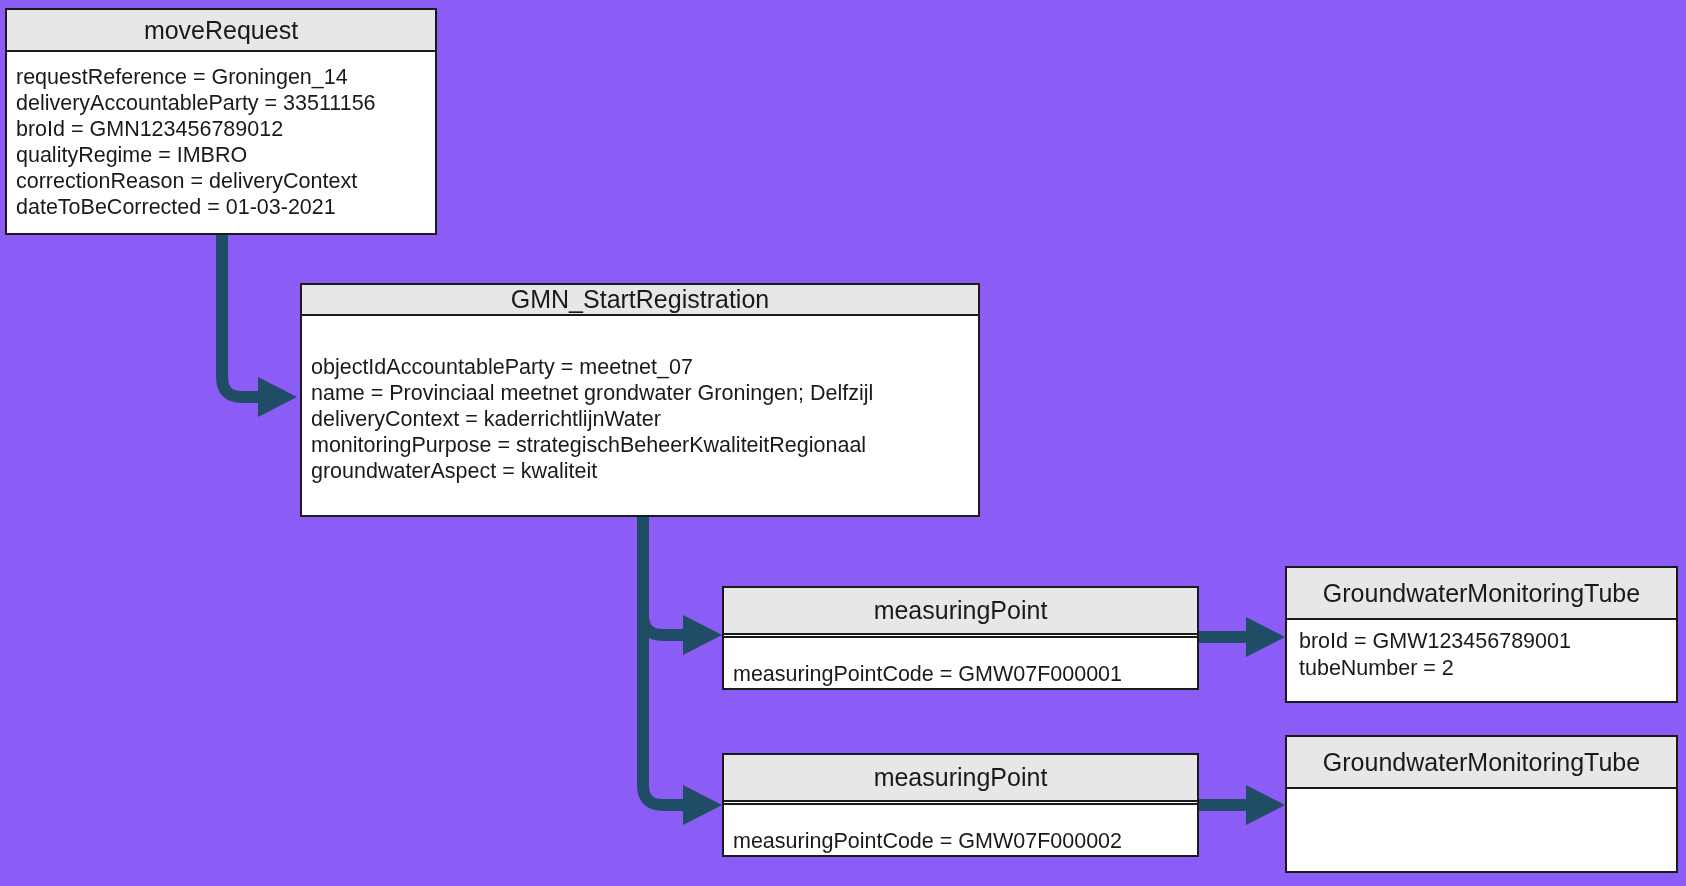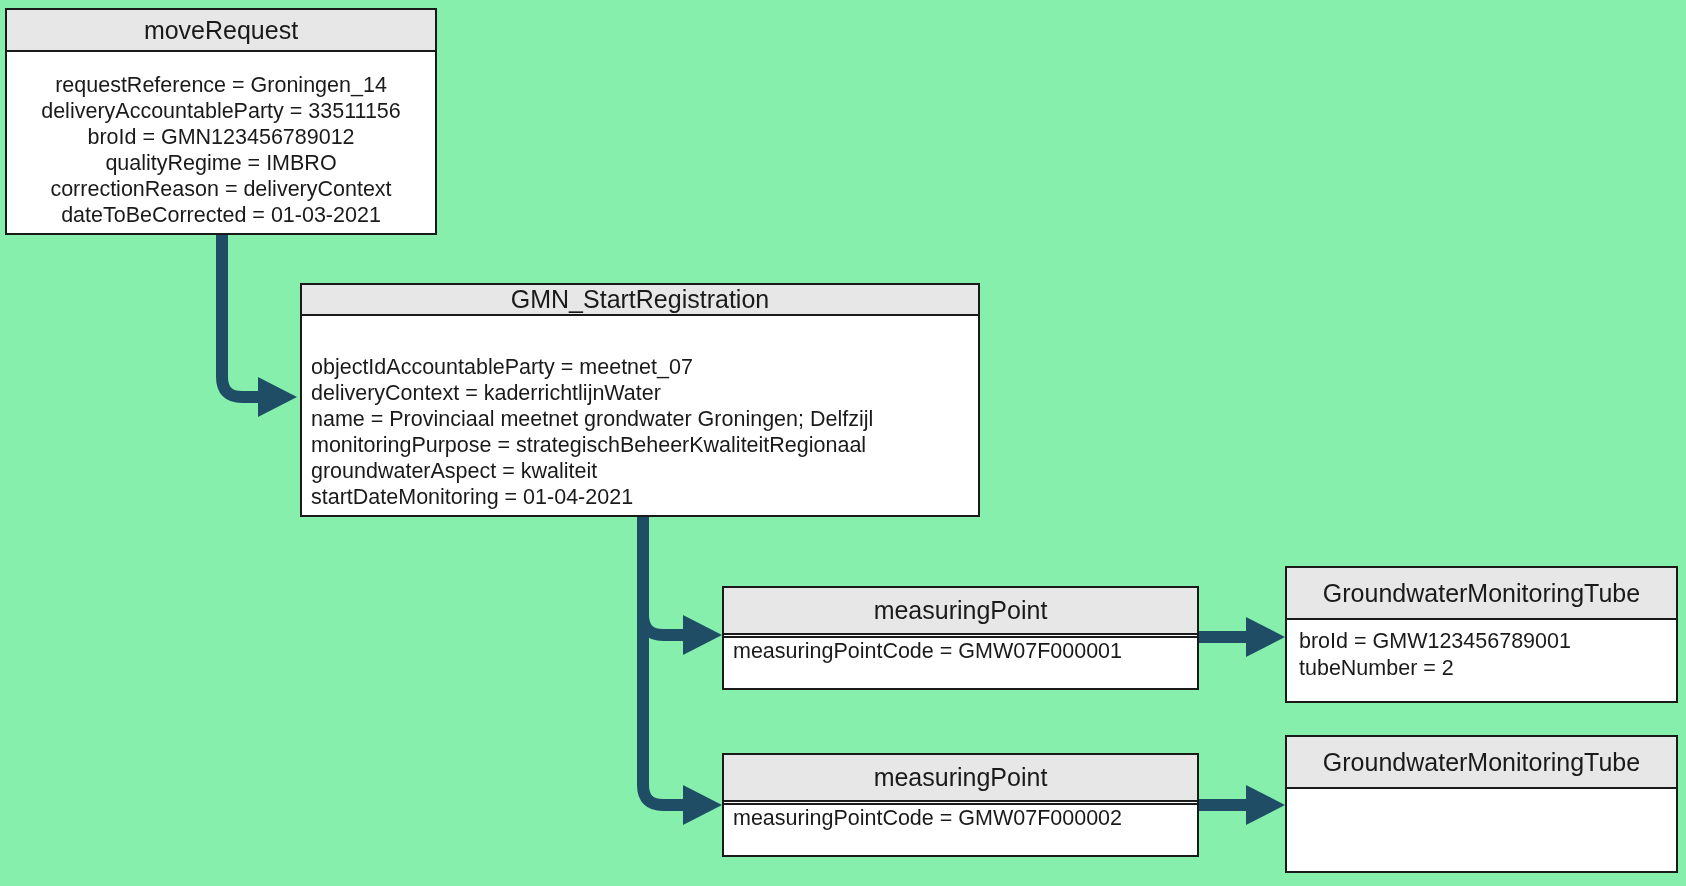--- a/index.html
+++ b/index.html
@@ -1,21 +1,21 @@
 <!DOCTYPE html>
 <html><head>
 <meta charset="utf-8">
 <title>Diagram</title>
 <style>
   html, body { margin: 0; padding: 0; background: #ffffff; }
   #canvas {
     position: relative;
     width: 1686px;
     height: 886px;
-    background: #86efac;
+    background: #8b5cf6;
     font-family: "Liberation Sans", "DejaVu Sans", sans-serif;
     color: #1a1a1a;
     overflow: hidden;
   }
   #connectors {
     position: absolute;
     left: 0; top: 0;
     width: 1686px; height: 886px;
     pointer-events: none;
   }
@@ -41,23 +41,23 @@
     font-size: 21.5px;
     line-height: 26px;
     white-space: nowrap;
     overflow: hidden;
   }
   .uml-box.double-divider .uml-body {
     border-top: 2px solid #1a1a1a;
     margin-top: 1px;
   }
   .attr { white-space: nowrap; }
-  .body-move    { padding: 20px 9px; text-align: center; }
+  .body-move    { padding: 12px 9px; }
   .body-gmn     { padding: 13px 9px; margin-top: 25px; }
-  .body-mp      { height: 51px; display: flex; align-items: flex-start; padding: 0 9px; }
+  .body-mp      { height: 51px; display: flex; align-items: flex-end; padding: 0 9px; }
   .body-tube    { padding: 8px 12px; line-height: 27px; }
 </style>
 </head>
 <body>
 
 <div id="canvas">
 
   <svg id="connectors" viewBox="0 0 1686 886" xmlns="http://www.w3.org/2000/svg">
     <g fill="none" stroke="#1f4d66" stroke-width="12">
       <path d="M 222 235 L 222 377 Q 222 397 242 397 L 260 397" stroke="#1f4d66"></path>
@@ -84,25 +84,24 @@
       <div class="attr">qualityRegime = IMBRO</div>
       <div class="attr">correctionReason = deliveryContext</div>
       <div class="attr">dateToBeCorrected = 01-03-2021</div>
     </div>
   </div>
 
   <div class="uml-box" style="left:300px; top:283px; width:680px; height:234px;">
     <div class="uml-header" style="height:31px;">GMN_StartRegistration</div>
     <div class="uml-body body-gmn">
       <div class="attr">objectIdAccountableParty = meetnet_07</div>
+      <div class="attr">name = Provinciaal meetnet grondwater Groningen; Delfzijl</div>
       <div class="attr">deliveryContext = kaderrichtlijnWater</div>
-      <div class="attr">name = Provinciaal meetnet grondwater Groningen; Delfzijl</div>
       <div class="attr">monitoringPurpose = strategischBeheerKwaliteitRegionaal</div>
       <div class="attr">groundwaterAspect = kwaliteit</div>
-      <div class="attr">startDateMonitoring = 01-04-2021</div>
     </div>
   </div>
 
   <div class="uml-box double-divider" style="left:722px; top:586px; width:477px; height:104px;">
     <div class="uml-header" style="height:47px;">measuringPoint</div>
     <div class="uml-body body-mp">
       <div class="attr">measuringPointCode = GMW07F000001</div>
     </div>
   </div>
 

